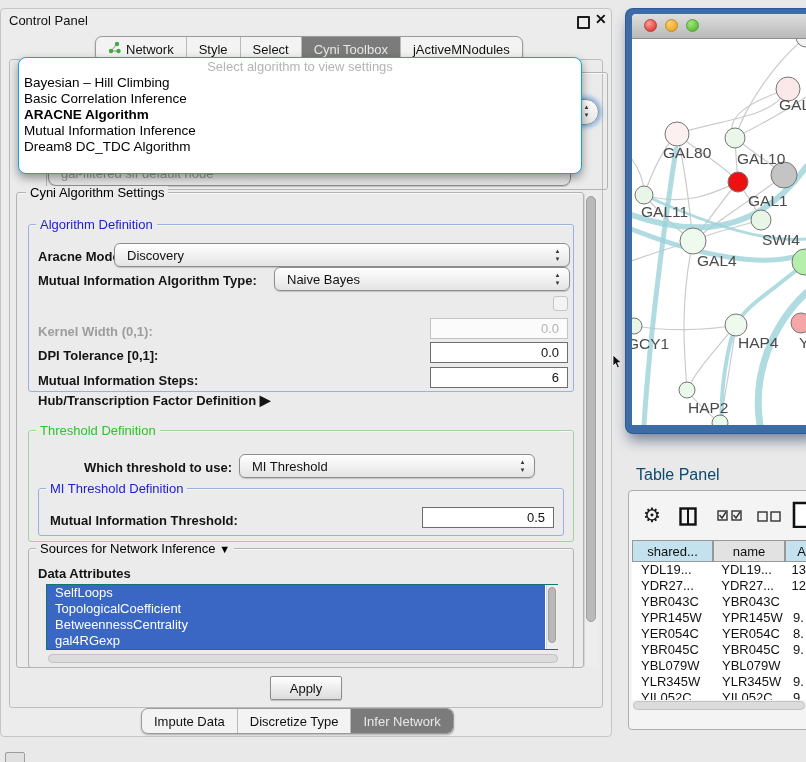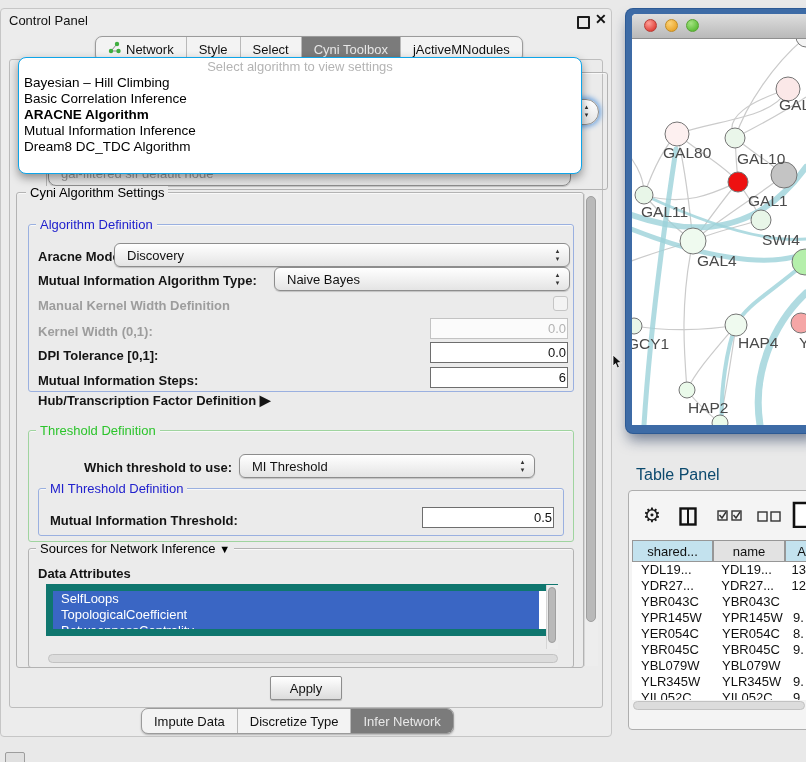--- a/index.html
+++ b/index.html
@@ -14,31 +14,31 @@
   .tab:last-child{border-right:none}
   .tab.selected{background:#7b7b7b;color:#e8e8e8}
   .cp-body{position:absolute;left:8px;top:50px;width:594px;height:649px;background:#ebebeb;border:1px solid #bdbdbd;border-radius:3px;box-sizing:border-box}
   .gbox{position:absolute;border:1px solid #b3b3b3;border-radius:3px;box-shadow:inset 0 1px 0 rgba(255,255,255,.7)}
   .glegend{position:absolute;background:#ebebeb;padding:0 4px;font-size:13px;line-height:14px;white-space:nowrap;z-index:2}
   .blue{color:#2121cd}.green{color:#2cc42c}
   .flabel{position:absolute;font-size:13px;font-weight:bold;color:#141414;white-space:nowrap}
   .flabel.dim{color:#9d9d9d}
   .combo{position:absolute;height:24px;box-sizing:border-box;border:1px solid #8d8d8d;border-radius:6px;background:linear-gradient(#ffffff,#e4e4e4);box-shadow:0 1px 1px rgba(0,0,0,.18);font-size:13px;color:#111;display:flex;align-items:center;padding:0 22px 0 12px;white-space:nowrap;overflow:hidden}
   .spin{position:absolute;right:7px;top:3px;width:9px;font-size:7px;line-height:8px;color:#333;text-align:center}
-  .field{position:absolute;height:21px;box-sizing:border-box;border:1px solid #6e6e6e;background:#fff;font-size:13px;color:#111;display:flex;align-items:center;justify-content:flex-end;padding:0 1px}
+  .field{position:absolute;height:21px;box-sizing:border-box;border:1px solid #6e6e6e;background:#fff;font-size:13px;color:#111;display:flex;align-items:center;justify-content:flex-end;padding:0 8px}
   .field.dim{border-color:#c3c3c3;color:#b3b3b3;background:#fbfbfb}
   .cbox{position:absolute;width:13px;height:13px;border:1px solid #c5c5c5;border-radius:3px;background:#f3f3f3}
   .btn{position:absolute;border:1px solid #8d8d8d;border-radius:2px;background:linear-gradient(#ffffff,#dcdcdc);font-size:13px;color:#111;display:flex;align-items:center;justify-content:center;box-shadow:0 1px 1px rgba(0,0,0,.2)}
   
   .popup{position:absolute;left:18px;top:57px;width:562px;height:115px;background:#fff;border:1px solid #0ea5e9;border-radius:8px;box-shadow:0 4px 10px rgba(0,0,0,.4);z-index:5;overflow:hidden}
   .popup-hint{height:17px;line-height:17px;text-align:center;font-size:13px;color:#b4b4b4}
   .popup-item{height:16px;line-height:16px;padding-left:5px;font-size:13.5px;color:#000;white-space:nowrap}
   .popup-item.bold{font-weight:bold}
   
-  .attr-list{position:absolute;left:44px;top:582px;width:512px;height:52px;background:#fff;border:7px solid #0f766e;box-sizing:border-box;overflow:hidden}
+  .attr-list{position:absolute;left:44px;top:582px;width:512px;height:66px;background:#fff;border:1px solid #0f766e;box-sizing:border-box;overflow:hidden}
   .attr-item{height:16px;line-height:16px;padding-left:8px;margin-right:12px;background:#3a66c4;color:#fff;font-size:13px;white-space:nowrap}
   .sb-track-v{position:absolute;background:#ededed;border-left:1px solid #d6d6d6}
   .sb-thumb{position:absolute;background:#b9b9b9;border:1px solid #9f9f9f;border-radius:5px;box-sizing:border-box}
   .hbar{position:absolute;height:9px;background:#dcdcdc;border:1px solid #c2c2c2;border-radius:5px;box-sizing:border-box}
   
   .netwin{position:absolute;left:626px;top:9px;width:192px;height:424px;background:#3d6ba6;border-radius:7px 0 0 7px;box-shadow:0 0 0 1px #2d5a94,0 9px 14px -2px rgba(22,42,80,.55)}
   .netinner{position:absolute;left:6px;top:5px;right:0;bottom:8px;background:#fff;border-radius:4px 0 0 0;overflow:hidden}
   .net-titlebar{position:absolute;left:0;top:0;right:0;height:24px;background:linear-gradient(#dedede,#b9b9b9);border-bottom:1px solid #8f8f8f;border-radius:4px 0 0 0}
   .light{position:absolute;top:5px;width:13px;height:13px;border-radius:50%;box-sizing:border-box}
   .net-canvas{position:absolute;left:0;top:25px;right:0;bottom:0;background:#fff}
@@ -107,21 +107,20 @@
         <span>Discovery</span>
         <span class="spin">▴<br>▾</span>
       </div>
 
     <div class="flabel" style="left:28px;top:213px">Mutual Information Algorithm Type:</div>
     <div class="combo" style="left:264px;top:207px;width:296px">
         <span>Naive Bayes</span>
         <span class="spin">▴<br>▾</span>
       </div>
 
-    <div class="flabel dim" style="left:28px;top:238px">Manual Kernel Width Definition</div>
     <div class="cbox" style="left:543px;top:236px"></div>
 
     <div class="flabel dim" style="left:28px;top:264px">Kernel Width (0,1):</div>
     <div class="field dim" style="left:420px;top:258px;width:138px">0.0</div>
 
     <div class="flabel" style="left:28px;top:288px">DPI Tolerance [0,1]:</div>
     <div class="field" style="left:420px;top:282px;width:138px">0.0</div>
 
     <div class="flabel" style="left:28px;top:313px">Mutual Information Steps:</div>
     <div class="field" style="left:420px;top:307px;width:138px">6</div>

